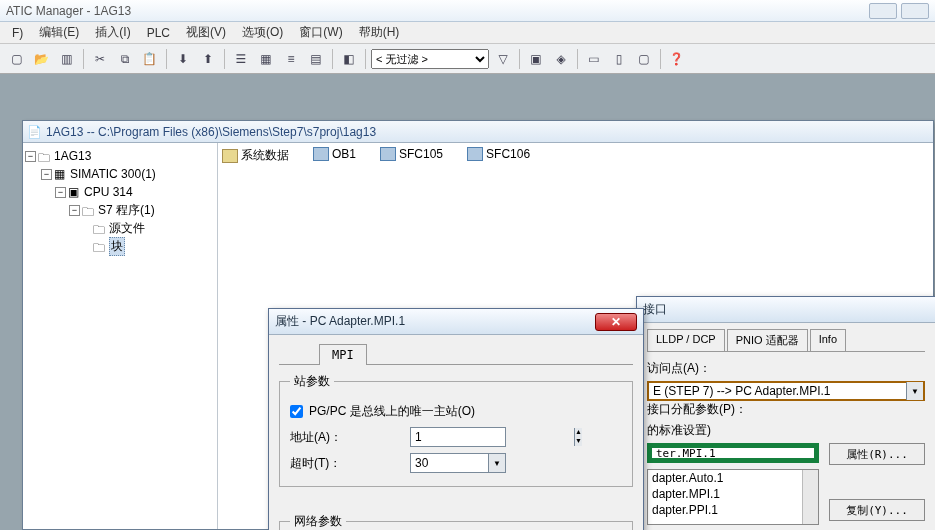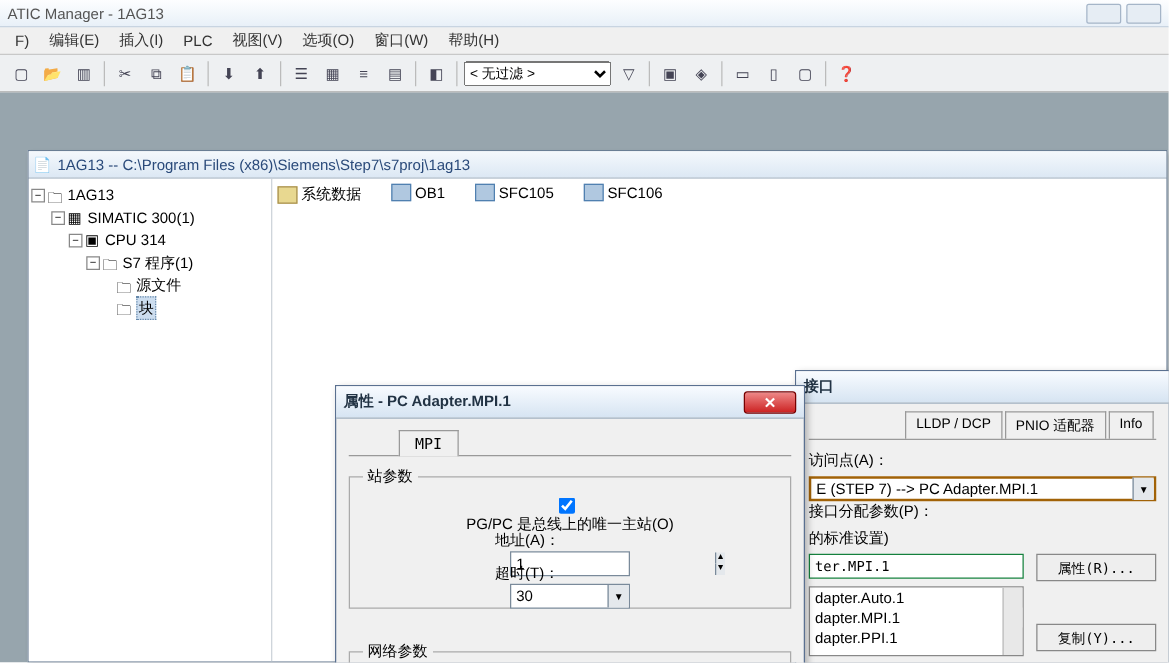--- a/index.html
+++ b/index.html
@@ -29,51 +29,51 @@
 .tree-toggle { width: 11px; height: 11px; border: 1px solid #888; display: inline-flex; align-items: center; justify-content: center; font-size: 9px; line-height: 1; cursor: default; }
 .tree-icon { width: 14px; height: 14px; display: inline-block; }
 .tree-label.selected { background: #ccddef; border: 1px dotted #6688aa; padding: 0 1px; }
 .content-pane { flex: 1; background: #fff; padding: 4px; display: flex; gap: 24px; align-items: flex-start; }
 .obj { display: flex; align-items: center; gap: 3px; }
 .obj-ico { width: 16px; height: 14px; background: #e8d890; border: 1px solid #a89050; }
 .obj-ico.blk { background: #b0c8e0; border-color: #5080b0; }
 
 .dlg { position: absolute; background: #f0f0f0; border: 1px solid #5a7090; box-shadow: 2px 2px 6px rgba(0,0,0,.3); }
 .dlg-title { height: 26px; background: linear-gradient(#f8fbff,#d6e4f2); display: flex; align-items: center; padding: 0 6px; border-bottom: 1px solid #a0b0c0; color: #234; }
-.dlg-title span { flex: 1; font-weight: bold; }
+.dlg-title span { flex: 1; }
 .dlg-close { width: 42px; height: 18px; background: linear-gradient(#e88,#c22); border: 1px solid #700; border-radius: 3px; color: #fff; display: flex; align-items: center; justify-content: center; font-weight: bold; }
 
 .dlg-props { left: 268px; top: 234px; width: 376px; height: 294px; }
 .dlg-body { padding: 8px 10px 0; }
 .tab-strip { display: flex; border-bottom: 1px solid #999; margin-bottom: 8px; }
 .tab { padding: 3px 12px; border: 1px solid #999; border-bottom: none; background: #f0f0f0; font-family: monospace; margin-right: 2px; cursor: default; margin-left: 40px; }
 .tab.active { background: #f0f0f0; position: relative; top: 1px; }
 fieldset { border: 1px solid #aaa; padding: 8px 10px 10px; margin-bottom: 26px; }
 legend { padding: 0 4px; }
-.fld-row { display: flex; align-items: center; height: 26px; flex-direction: column; }
+.fld-row { display: flex; align-items: center; height: 26px; }
 .fld-lab { width: 120px; }
 .spin, .combo { width: 96px; height: 20px; border: 1px solid #7a8a9a; background: #fff; display: flex; align-items: center; }
 .spin input, .combo span { flex: 1; border: none; padding: 0 4px; font-size: 12px; background: transparent; }
 .spin-btns { width: 15px; display: flex; flex-direction: column; }
 .spin-btn { height: 9px; border-left: 1px solid #7a8a9a; background: #e4e8ec; font-size: 7px; text-align: center; line-height: 8px; }
 .combo-btn { width: 17px; height: 18px; border-left: 1px solid #7a8a9a; background: #e4e8ec; display: flex; align-items: center; justify-content: center; font-size: 8px; }
 .chk { margin-right: 6px; }
 
 .dlg-iface { left: 636px; top: 222px; width: 300px; height: 300px; }
 .iface-body { padding: 6px 10px; }
-.iface-tabs { display: flex; border-bottom: 1px solid #999; margin-bottom: 8px; font-family: monospace; justify-content: flex-end; }
+.iface-tabs { display: flex; border-bottom: 1px solid #999; margin-bottom: 8px; font-family: monospace; }
 .iface-tab { padding: 3px 8px; border: 1px solid #999; border-bottom: none; margin-right: 2px; font-size: 11px; cursor: default; }
 .iface-select { flex: 1; height: 20px; border: 2px solid #a16207; background: #fff; display: flex; align-items: center; font-family: monospace; font-size: 11px; }
 .iface-select span { flex: 1; padding: 0 4px; }
 .iface-list { border: 1px solid #888; background: #fff; height: 56px; overflow: hidden; font-family: monospace; font-size: 11px; position: relative; }
 .iface-list-item { padding: 1px 4px; }
 .iface-list-item.sel { background: #fff; }
 .iface-scroll { position: absolute; right: 0; top: 0; width: 16px; height: 100%; background: #e8e8e8; border-left: 1px solid #bbb; }
 .iface-btn { width: 96px; height: 22px; border: 1px solid #888; background: #eee; font-family: monospace; font-size: 11px; cursor: default; }
-.simple-sel { border: 1px solid #15803d; background: #fff; height: 20px; display: flex; align-items: center; font-family: monospace; font-size: 11px; padding: 0 4px; margin-bottom: 6px; }
+.simple-sel { border: 5px solid #15803d; background: #fff; height: 20px; display: flex; align-items: center; font-family: monospace; font-size: 11px; padding: 0 4px; margin-bottom: 6px; }
 
 .watermark { position: absolute; left: 420px; top: 200px; transform: rotate(-18deg); font-size: 38px; color: rgba(120,120,120,.18); pointer-events: none; white-space: nowrap; }
 </style>
 </head>
 <body>
 
 <div class="window-title">
   <span>ATIC Manager - 1AG13</span>
   <div class="win-sys">
     <div class="win-btn"></div>

